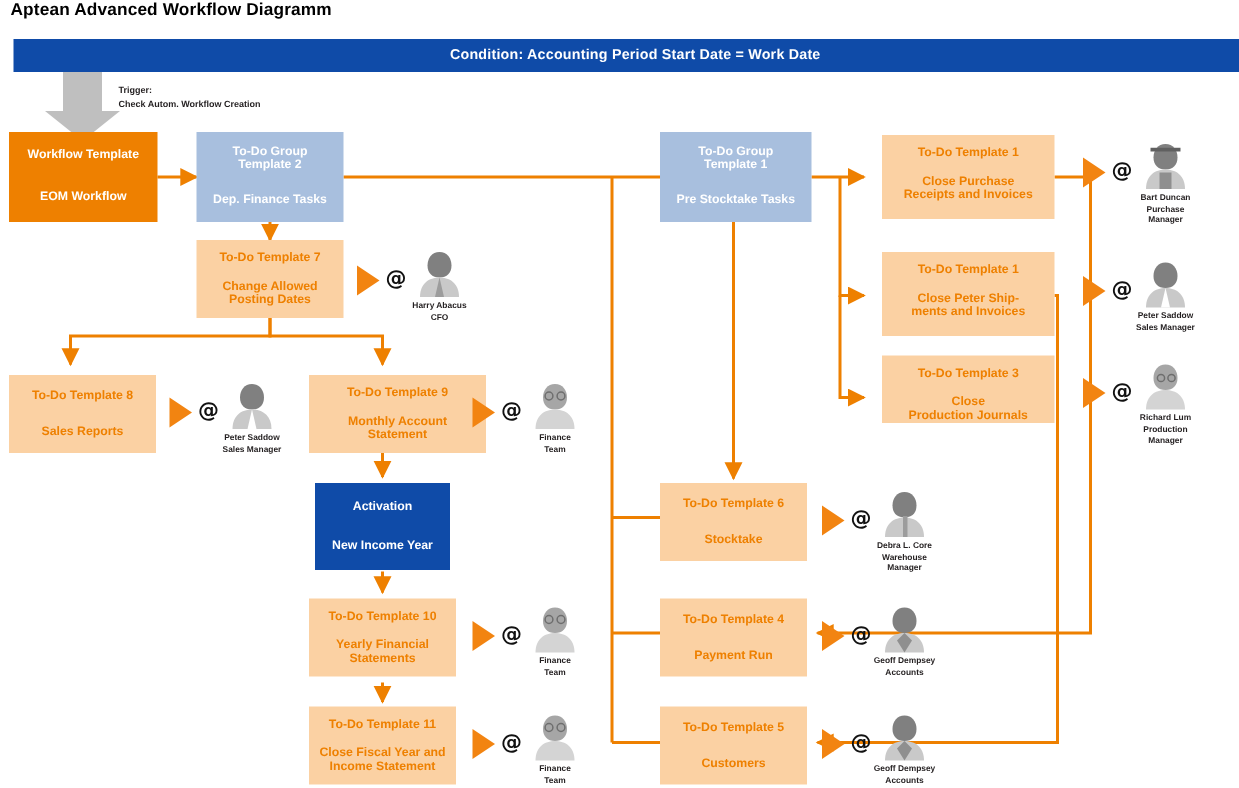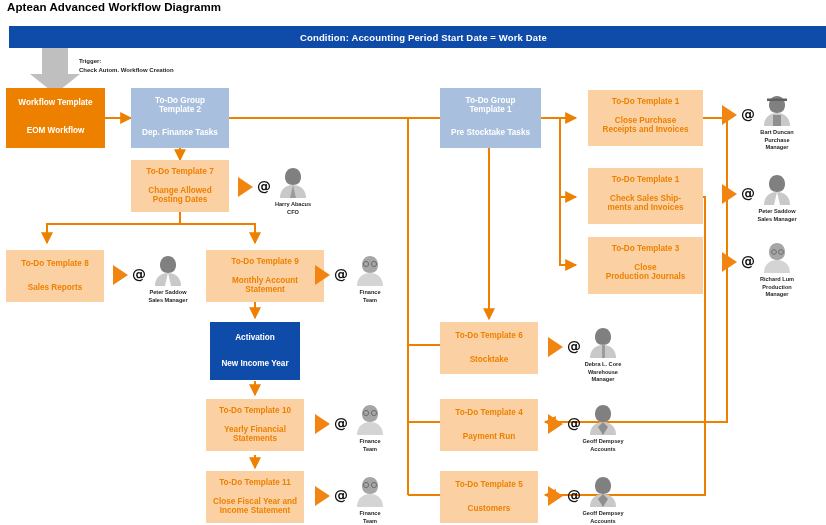--- a/index.html
+++ b/index.html
@@ -185,25 +185,25 @@
   </div>
 
   <div class="box tmpl" style="left:588px;top:90px;width:115px;height:56px;padding-left:44px;">
     <div class="l1" style="top:7px;">To-Do Template 1</div>
     <div class="l2" style="top:26px;white-space:pre-line;">Close Purchase
 Receipts and Invoices</div>
   </div>
 
   <div class="box tmpl" style="left:588px;top:168px;width:115px;height:56px;">
     <div class="l1" style="top:7px;">To-Do Template 1</div>
-    <div class="l2" style="top:26px;white-space:pre-line;">Check Sales Ship-
+    <div class="l2" style="top:26px;white-space:pre-line;">Close Peter Ship-
 ments and Invoices</div>
   </div>
 
-  <div class="box tmpl" style="left:588px;top:237px;width:115px;height:57px;">
+  <div class="box tmpl" style="left:588px;top:237px;width:115px;height:45px;">
     <div class="l1" style="top:7px;">To-Do Template 3</div>
     <div class="l2" style="top:26px;white-space:pre-line;">Close
 Production Journals</div>
   </div>
 
   <div class="box tmpl" style="left:440px;top:322px;width:98px;height:52px;">
     <div class="l1" style="top:9px;">To-Do Template 6</div>
     <div class="l2" style="top:33px;">Stocktake</div>
   </div>
 

